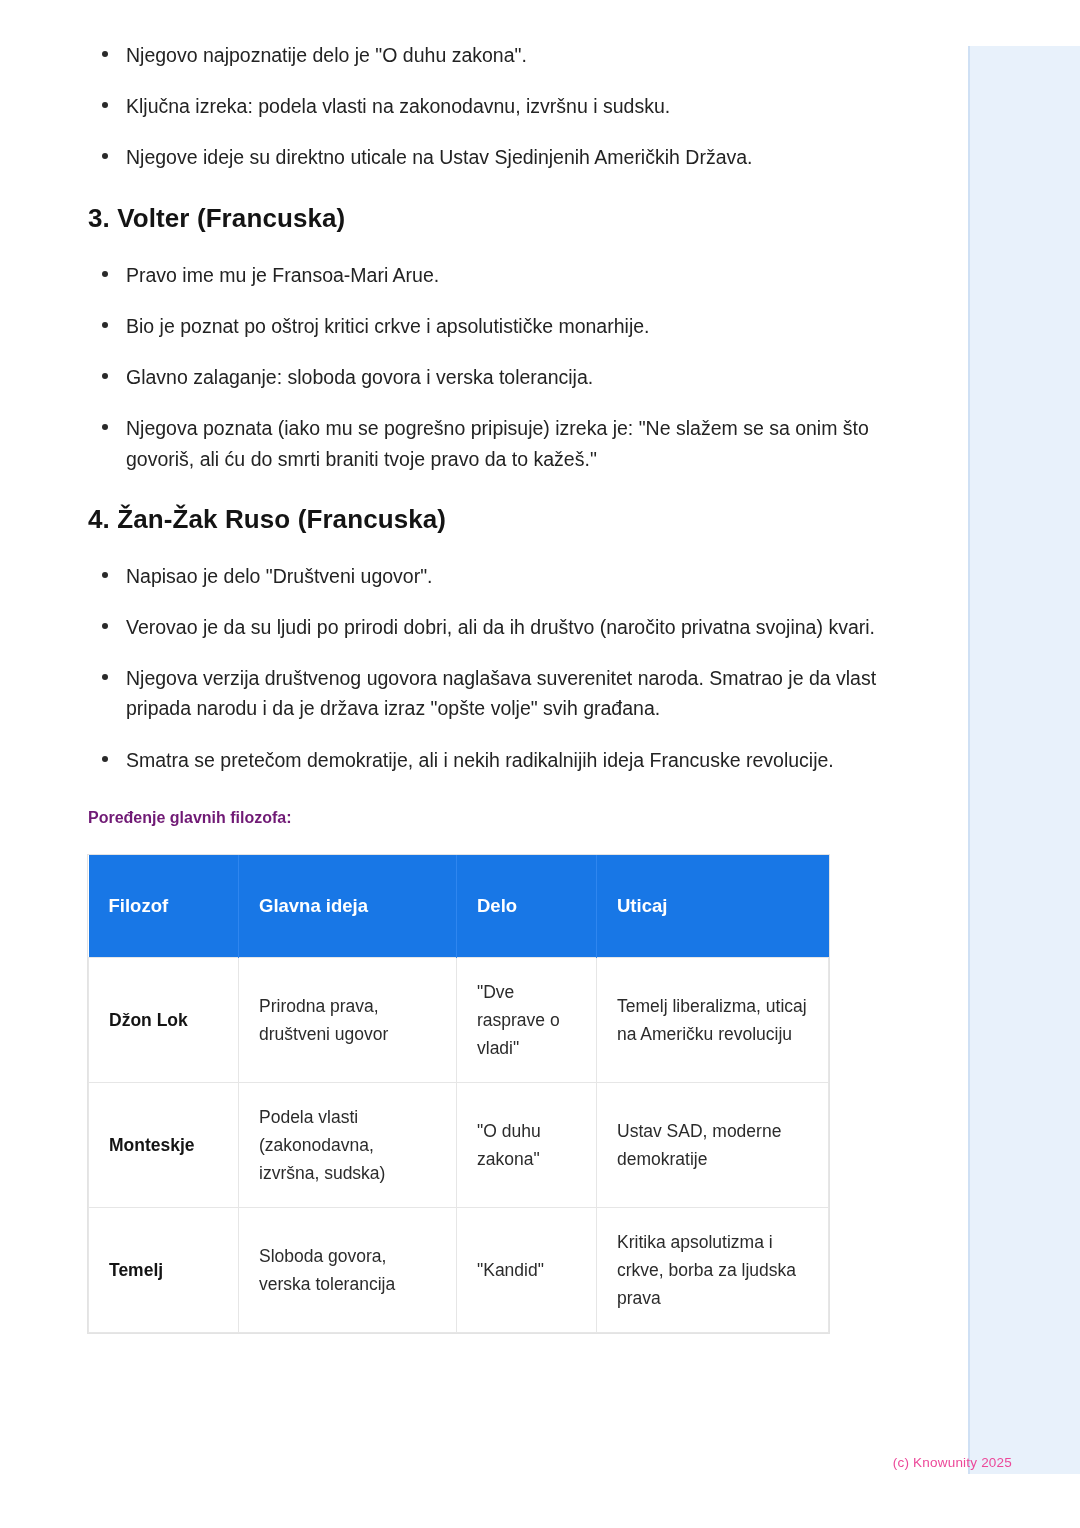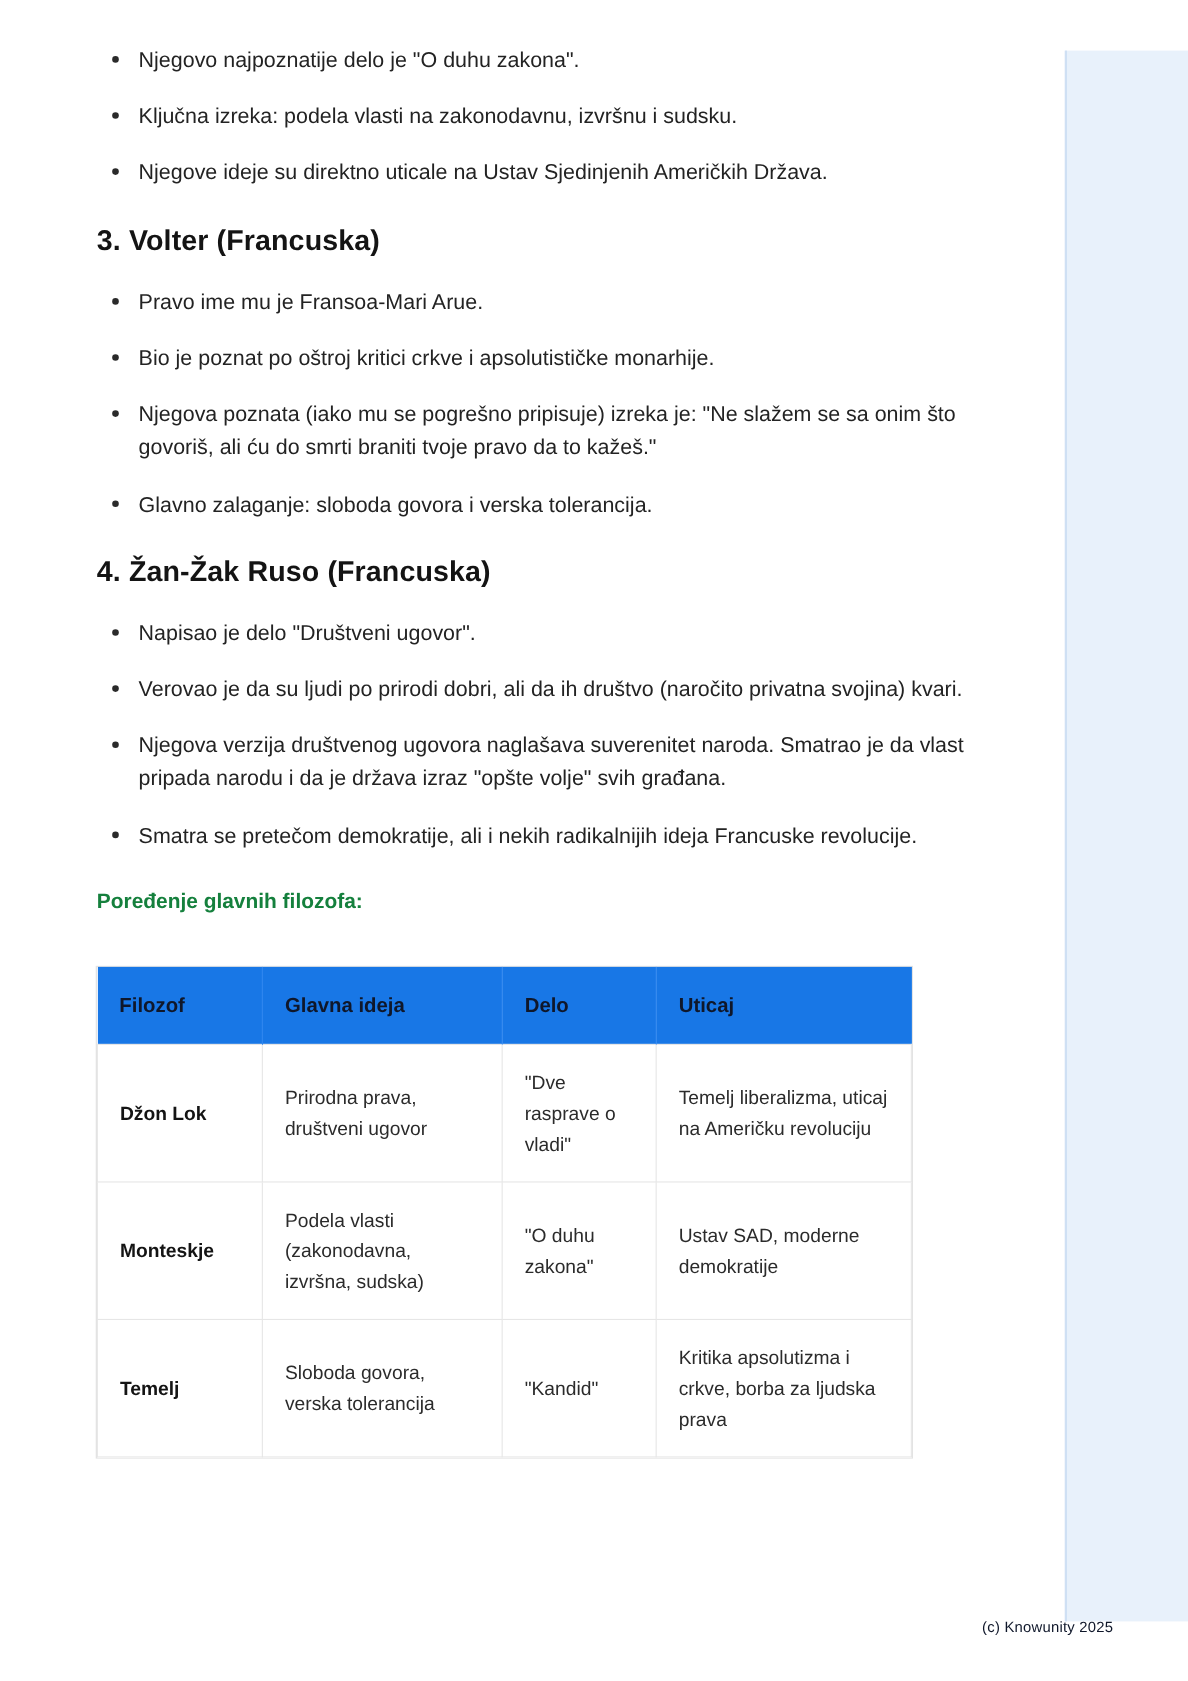--- a/index.html
+++ b/index.html
@@ -64,40 +64,40 @@
 
   h3.section {
     font-size: 26px;
     font-weight: bold;
     margin: 30px 0 26px 0;
     color: #141414;
     letter-spacing: 0.1px;
   }
 
   p.sub-head {
-    font-size: 19px;
-    font-weight: bold;
-    margin: 34px 0 48px 0;
-    color: #15803d;
+    font-size: 16px;
+    font-weight: bold;
+    margin: 34px 0 28px 0;
+    color: #701a75;
   }
 
   table.compare {
     border-collapse: collapse;
     width: 740px;
     margin: 0;
     table-layout: fixed;
     box-shadow: 0 0 0 1px #e3e3e3;
   }
   table.compare thead th {
     background: #1877e6;
-    color: #0f172a;
+    color: #ffffff;
     font-size: 18.5px;
     font-weight: bold;
     text-align: left;
-    padding: 24px 20px;
+    padding: 40px 20px;
     border-right: 1px solid #2f86ef;
   }
   table.compare thead th:last-child { border-right: none; }
   table.compare tbody td {
     border: 1px solid #e6e6e6;
     padding: 20px 20px;
     font-size: 17.5px;
     line-height: 1.6;
     color: #2b2b2b;
     vertical-align: middle;
@@ -107,23 +107,23 @@
     color: #141414;
   }
   .col1 { width: 150px; }
   .col2 { width: 218px; }
   .col3 { width: 140px; }
   .col4 { width: 232px; }
 
   .watermark {
     position: absolute;
     right: 68px;
-    bottom: 41px;
+    bottom: 58px;
     font-size: 13.5px;
-    color: #0f172a;
+    color: #ec4899;
     letter-spacing: 0.2px;
   }
 </style>
 </head>
 <body>
 
 <div class="right-panel"></div>
 
 <div class="page">
 
@@ -142,24 +142,24 @@
   <h3 class="section">3. Volter (Francuska)</h3>
 
   <ul class="bullets">
     <li>
       <span>Pravo ime mu je Fransoa-Mari Arue.</span><b></b><span></span>
     </li>
     <li>
       <span>Bio je poznat po oštroj kritici crkve i apsolutističke monarhije.</span><b></b><span></span>
     </li>
     <li>
+      <span>Glavno zalaganje: </span><b>sloboda govora i verska tolerancija</b><span>.</span>
+    </li>
+    <li>
       <span>Njegova poznata (iako mu se pogrešno pripisuje) izreka je: "Ne slažem se sa onim što govoriš, ali ću do smrti braniti tvoje pravo da to kažeš."</span><b></b><span></span>
-    </li>
-    <li>
-      <span>Glavno zalaganje: </span><b>sloboda govora i verska tolerancija</b><span>.</span>
     </li>
   </ul>
 
   <h3 class="section">4. Žan-Žak Ruso (Francuska)</h3>
 
   <ul class="bullets">
     <li>
       <span>Napisao je delo "Društveni ugovor".</span><b></b><span></span>
     </li>
     <li>

